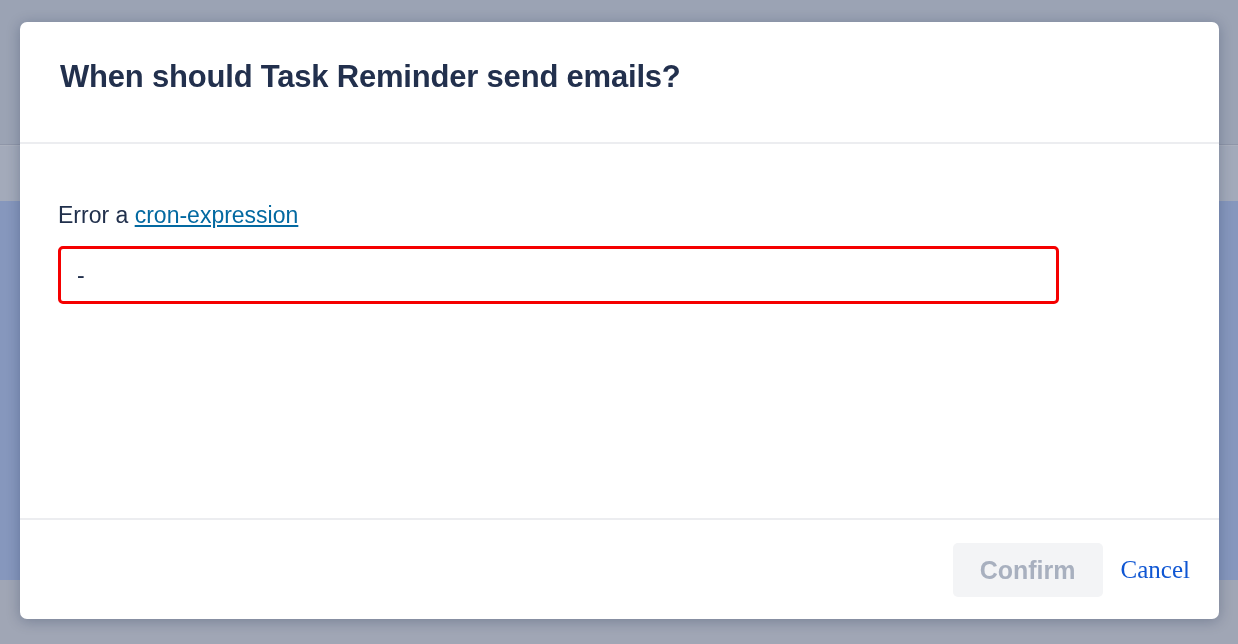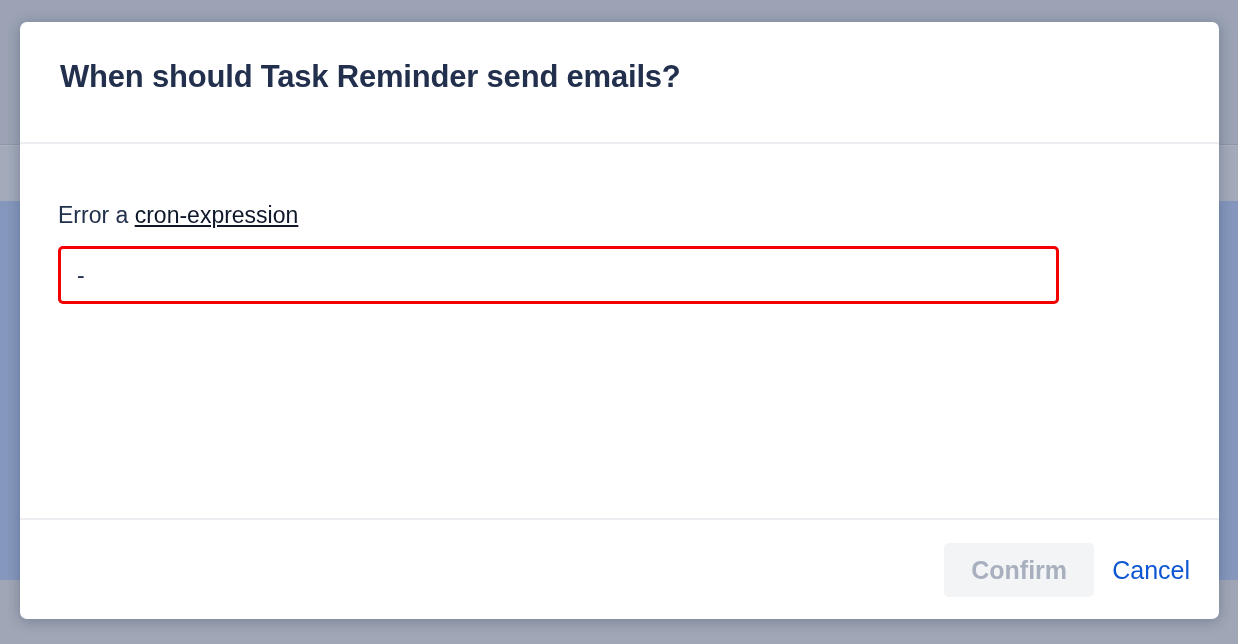--- a/index.html
+++ b/index.html
@@ -117,21 +117,21 @@
   }
   .field-label {
     position: absolute;
     left: 38px;
     top: 58px;
     font-size: 23px;
     color: #21304c;
     white-space: nowrap;
   }
   .field-label .link {
-    color: #0f172a;
+    color: #0369a1;
   }
   .cron-input {
     position: absolute;
     left: 38px;
     top: 102px;
     width: 1001px;
     height: 58px;
     box-sizing: border-box;
     border: 3px solid #f50000;
     border-radius: 5px;
@@ -185,20 +185,21 @@
   }
   .cancel-link {
     display: inline-flex;
     align-items: center;
     height: 54px;
     padding: 0 9px;
     color: #0f56d3;
     font-size: 25px;
     text-decoration: none;
     cursor: pointer;
+    font-family: Liberation Serif, serif;
   }
 </style>
 </head>
 <body>
 
 <div id="page-backdrop">
   <div class="bg-header"></div>
   <div class="bg-subbar"></div>
   <div class="bg-panel">
     <div class="bg-text link">co</div>

